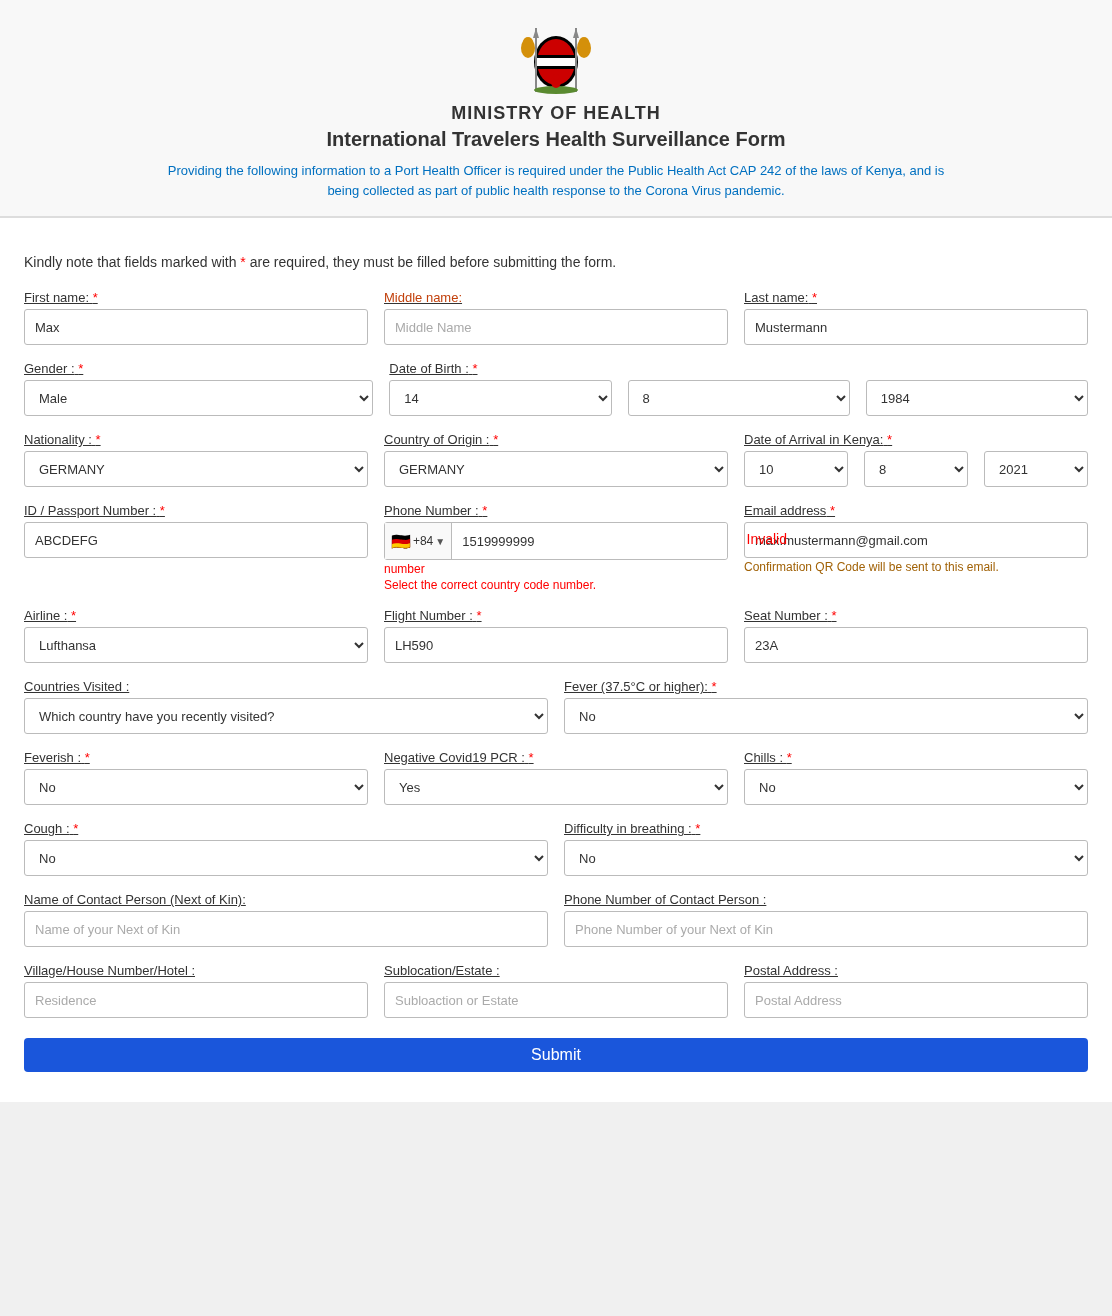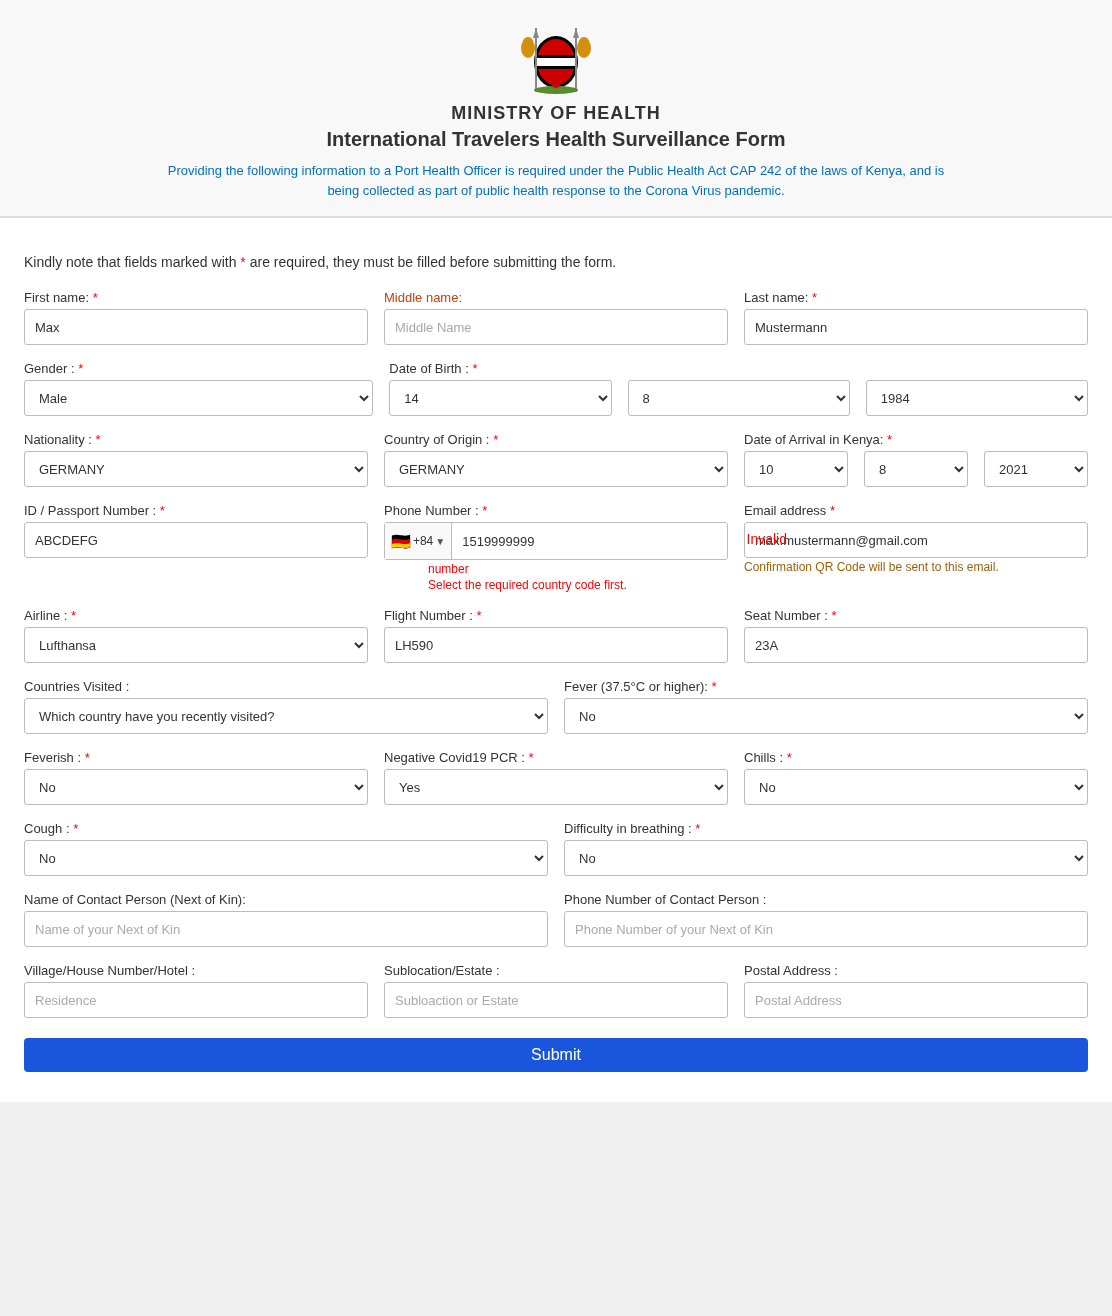--- a/index.html
+++ b/index.html
@@ -62,20 +62,21 @@
     .form-col {
       flex: 1;
       display: flex;
       flex-direction: column;
     }
     .form-col.col-2 { flex: 2; }
     .form-col label {
       font-size: 13px;
       margin-bottom: 4px;
       color: #333;
+      text-decoration: underline;
     }
     .form-col label .asterisk { color: red; }
     .form-col label .optional { color: #c2410c; }
     .form-col input[type="text"],
     .form-col input[type="email"],
     .form-col select {
       width: 100%;
       padding: 7px 10px;
       border: 1px solid #bbb;
       border-radius: 3px;
@@ -126,21 +127,20 @@
       font-size: 14px;
       position: absolute;
       right: -60px;
       top: 8px;
       white-space: nowrap;
     }
     .phone-error-msg {
       color: red;
       font-size: 12px;
       margin-top: 2px;
-      margin-left: 44px;
     }
     .email-note {
       color: #a16207;
       font-size: 12px;
       margin-top: 2px;
     }
     
     .date-group {
       display: flex;
       gap: 16px;
@@ -325,21 +325,21 @@
           <div class="phone-wrapper">
             <div class="phone-flag">
               <span class="flag-emoji">🇩🇪</span>
               <span class="code">+84</span>
               <span class="caret">▼</span>
             </div>
             <input type="text" class="phone-input" value="1519999999" style="">
             <span class="phone-invalid">Invalid</span>
           </div>
           <div class="phone-error-msg">number</div>
-          <div class="phone-error-msg">Select the required country code first.</div>
+          <div class="phone-error-msg">Select the correct country code number.</div>
         </div>
       </div>
       <div class="form-col">
         <label>
           <span>Email address</span> <span class="asterisk">*</span>
         </label>
         <input type="email" value="max.mustermann@gmail.com" style="">
         <div class="email-note">Confirmation QR Code will be sent to this email.</div>
       </div>
     </div>

